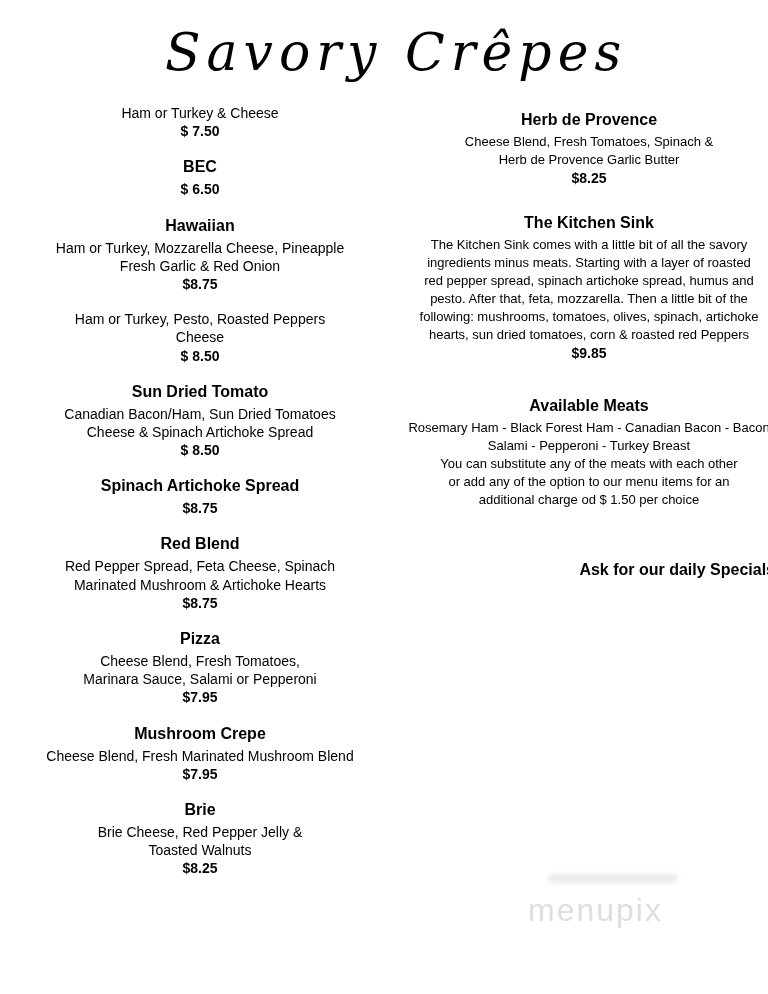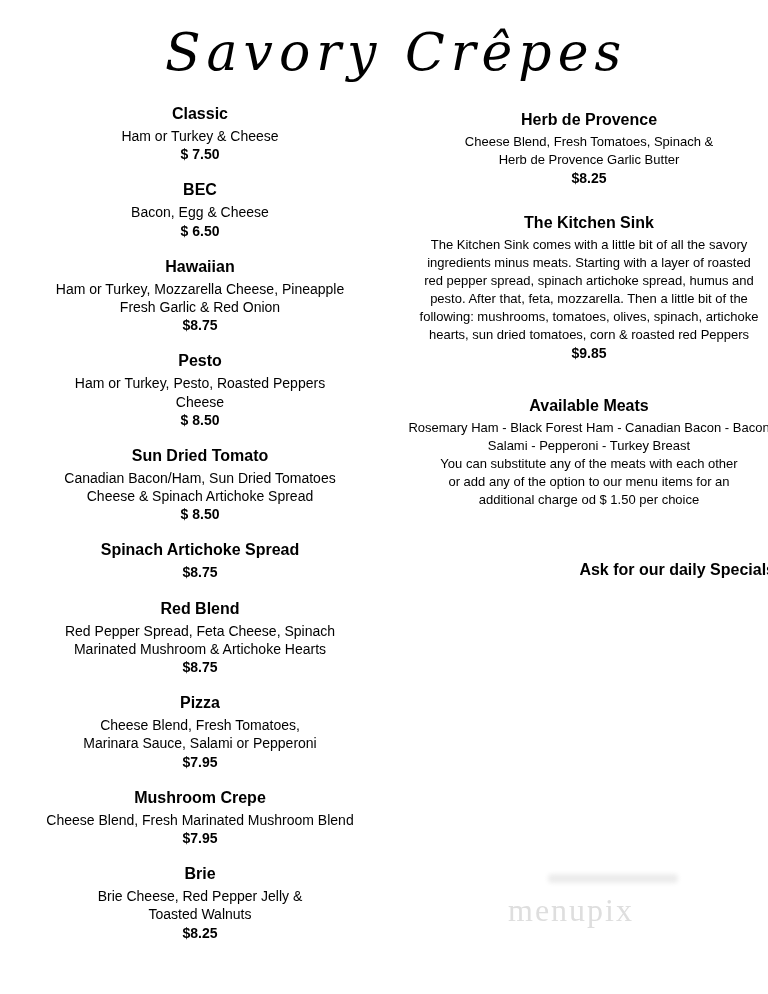--- a/index.html
+++ b/index.html
@@ -75,26 +75,26 @@
     margin-top: 34px;
   }
   .specials {
     font-weight: bold;
     font-size: 16px;
     margin-top: 52px;
     text-align: right;
   }
   .watermark {
     position: absolute;
-    left: 508px;
+    left: 528px;
     top: 892px;
     font-size: 32px;
     letter-spacing: 2px;
     color: #dedede;
-    font-family: Liberation Serif, serif;
+    font-family: Liberation Sans, sans-serif;
   }
   .watermark-smudge {
     position: absolute;
     left: 548px;
     top: 874px;
     width: 130px;
     height: 9px;
     background: #ececec;
     filter: blur(2px);
     border-radius: 4px;
@@ -103,40 +103,37 @@
 </head>
 <body>
 
 <div class="page">
 
   <h1 class="title">Savory Crêpes</h1>
 
   <div class="col col-left">
 
     <div class="item">
-      <div class="item-name">Classic</div>
       <div class="item-desc">Ham or Turkey &amp; Cheese</div>
       <div class="item-price">$ 7.50</div>
     </div>
 
     <div class="item">
       <div class="item-name">BEC</div>
-      <div class="item-desc">Bacon, Egg &amp; Cheese</div>
       <div class="item-price">$ 6.50</div>
     </div>
 
     <div class="item">
       <div class="item-name">Hawaiian</div>
       <div class="item-desc">Ham or Turkey, Mozzarella Cheese, Pineapple
 Fresh Garlic &amp; Red Onion</div>
       <div class="item-price">$8.75</div>
     </div>
 
     <div class="item">
-      <div class="item-name">Pesto</div>
       <div class="item-desc">Ham or Turkey, Pesto, Roasted Peppers
 Cheese</div>
       <div class="item-price">$ 8.50</div>
     </div>
 
     <div class="item">
       <div class="item-name">Sun Dried Tomato</div>
       <div class="item-desc">Canadian Bacon/Ham, Sun Dried Tomatoes
 Cheese &amp; Spinach Artichoke Spread</div>
       <div class="item-price">$ 8.50</div>

